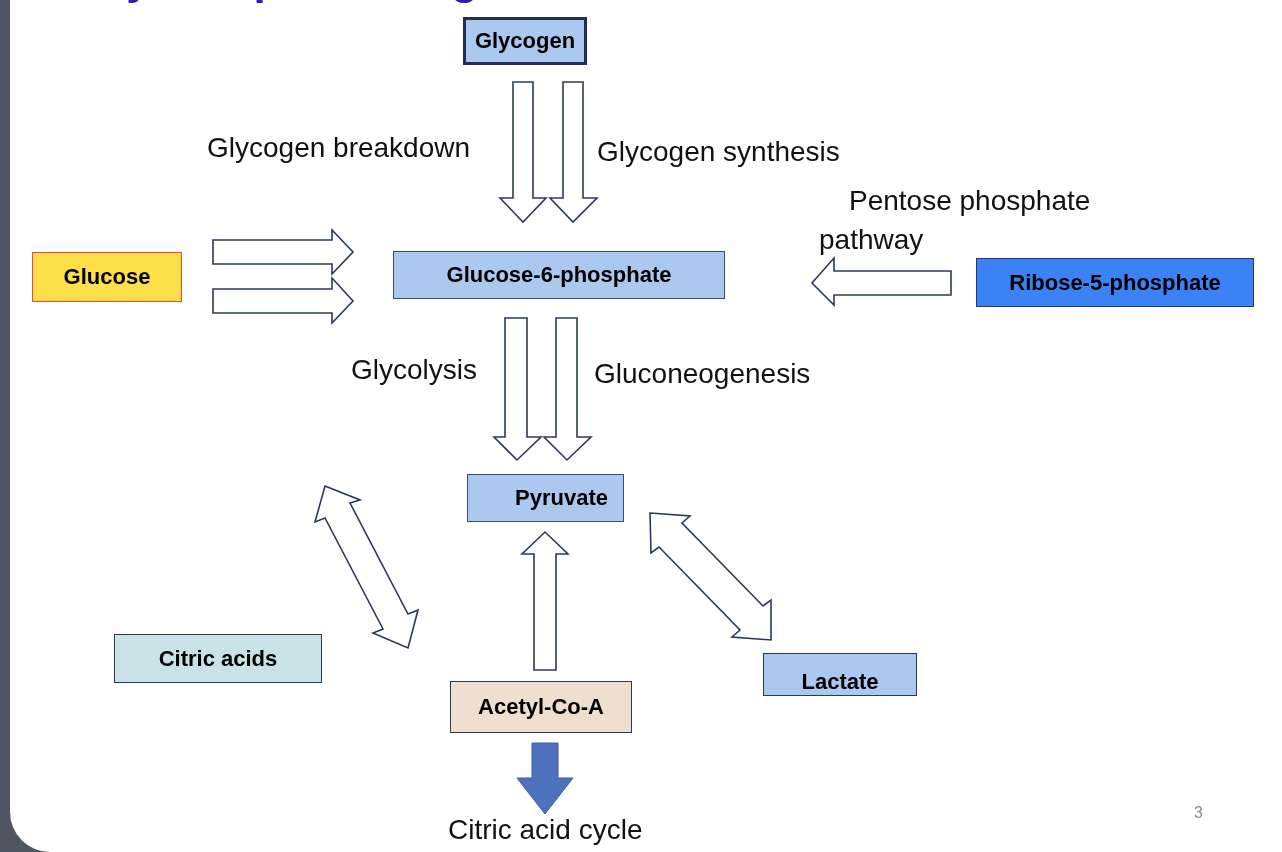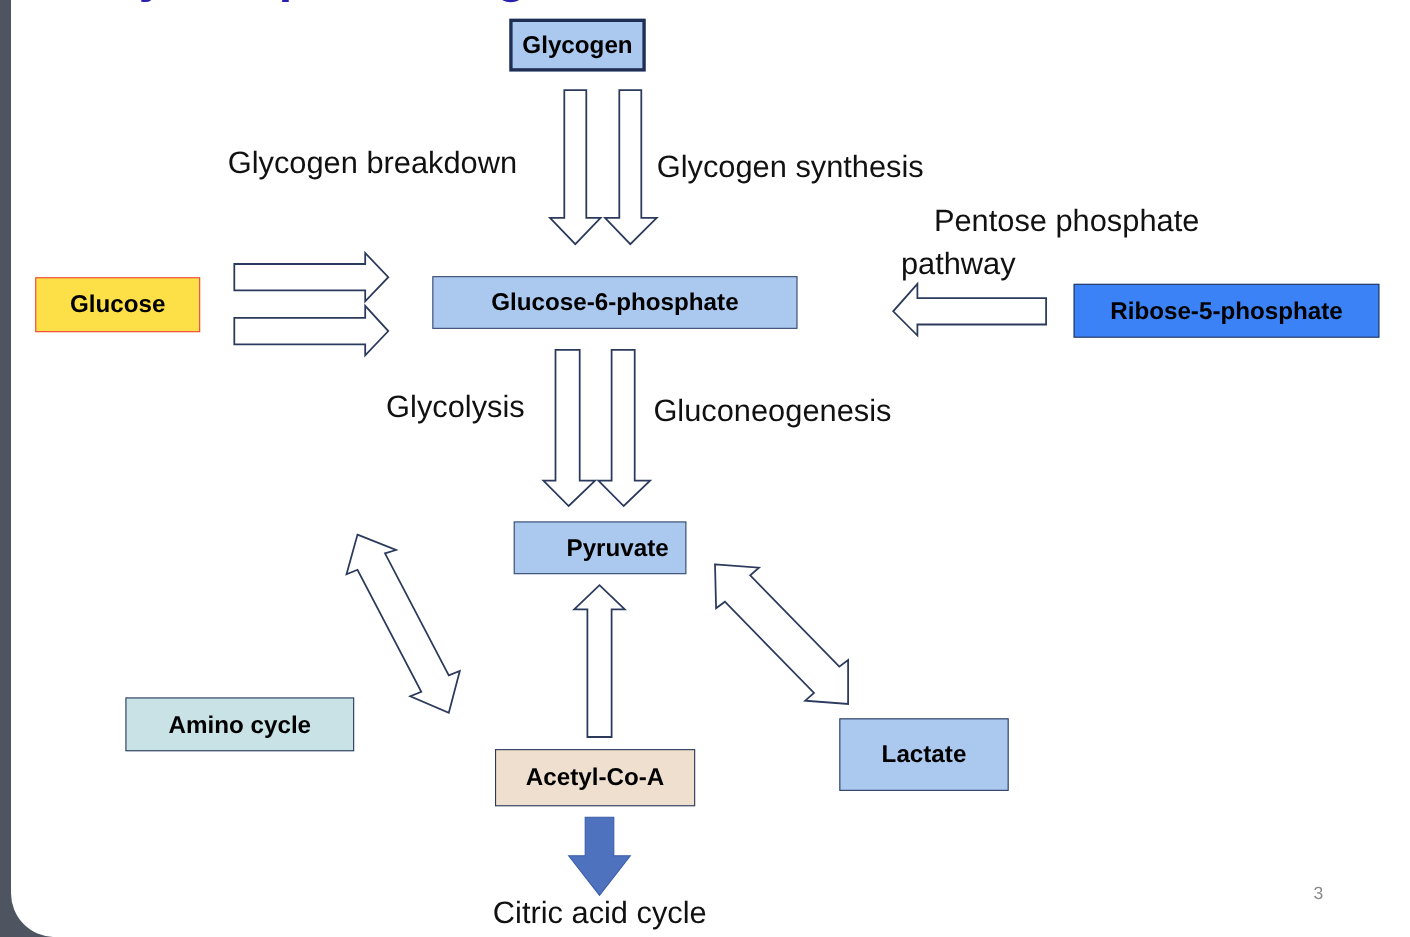--- a/index.html
+++ b/index.html
@@ -62,24 +62,24 @@
 
 <div class="node" style="left:976px;top:258px;width:278px;height:49px;background:#3b82f6;border:1.5px solid #2b3a5c;">
   <span>Ribose-5-phosphate</span>
 </div>
 
 <div class="node" style="left:467px;top:474px;width:157px;height:48px;background:#abc8ee;border:1.5px solid #3c4c70;padding-left:32px;">
   <span>Pyruvate</span>
 </div>
 
 <div class="node" style="left:114px;top:634px;width:208px;height:49px;background:#c9e2e6;border:1.5px solid #2b3a5c;">
-  <span>Amino cycle</span>
+  <span>Citric acids</span>
 </div>
 
-<div class="node" style="left:763px;top:653px;width:154px;height:66px;background:#abc8ee;border:1.5px solid #2b3a5c;">
+<div class="node" style="left:763px;top:653px;width:154px;height:43px;background:#abc8ee;border:1.5px solid #2b3a5c;align-items:flex-end;">
   <span>Lactate</span>
 </div>
 
 <div class="node" style="left:450px;top:681px;width:182px;height:52px;background:#eedfcf;border:1.5px solid #2b3a5c;">
   <span>Acetyl-Co-A</span>
 </div>
 
 <div class="label" style="left:207px;top:133px;">Glycogen breakdown</div>
 <div class="label" style="left:597px;top:137px;">Glycogen synthesis</div>
 <div class="label" style="left:811px;top:186px;margin-left:38px;">Pentose phosphate</div>

